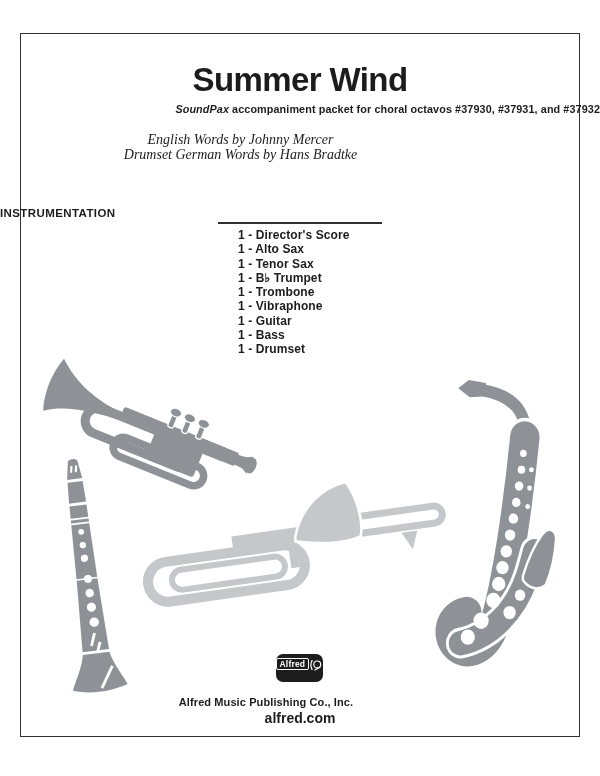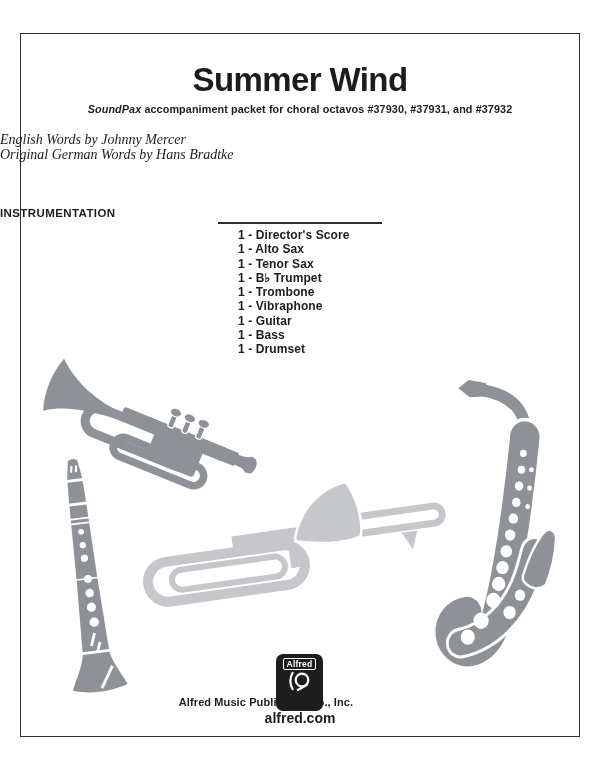--- a/index.html
+++ b/index.html
@@ -11,45 +11,45 @@
   .frame {
     position:absolute; left:20px; top:33px; width:558px; height:702px;
     border:1.6px solid #2f2f2f;
   }
   .art-layer { position:absolute; left:0; top:0; width:600px; height:776px; }
   .title {
     position:absolute; top:62px; left:0; width:600px; text-align:center;
     font-size:33px; font-weight:bold; letter-spacing:-0.6px; line-height:36px;
   }
   .subtitle {
-    position:absolute; top:103px; left:0; width:600px; text-align:center;
+    position:absolute; top:103px; left:0; width:600px; text-align:right;
     font-size:10.8px; font-weight:600; letter-spacing:0.1px;
   }
   .subtitle .brand { font-style:italic; font-weight:bold; }
   .credits {
-    position:absolute; top:133px; left:0; width:481px; 
+    position:absolute; top:133px; left:0; width:481px; text-align:center;
     font-family:"Liberation Serif", serif; font-style:italic;
     font-size:14px; line-height:14.8px;
   }
   .instr-heading {
     position:absolute; top:207px; left:0; width:600px; text-align:left;
     font-size:11.5px; font-weight:bold; letter-spacing:0.4px;
   }
   .instr-rule {
     position:absolute; top:222px; left:218px; width:164px; height:1.7px;
     background:#2f2f2f;
   }
   .instr-list {
     position:absolute; top:228px; left:238px;
     font-size:12px; font-weight:600; line-height:14.3px; letter-spacing:0.1px;
   }
   .logo {
-    position:absolute; top:654px; left:276px; width:47px; height:57px;
+    position:absolute; top:654px; left:276px; width:47px; height:28px;
     background:#1d1d1d; border-radius:7px;
-    display:flex; flex-direction:column; align-items:center;
+    display:flex; align-items:flex-start;
     box-sizing:border-box;
   }
   .logo-name {
     margin-top:3.5px; border:1.4px solid #fff; border-radius:2px;
     color:#fff; font-size:8.5px; font-weight:bold; line-height:10px;
     padding:0 2.5px; letter-spacing:0.2px;
   }
   .logo-symbol { margin-top:1px; }
   .publisher {
     position:absolute; top:696px; left:0; width:532px; text-align:center;
@@ -145,21 +145,21 @@
     <circle cx="107" cy="124" r="2.5" fill="#ffffff"></circle>
   </g>
 </svg>
 
 <div class="title">Summer Wind</div>
 
 <div class="subtitle"><span class="brand">SoundPax</span><span> accompaniment packet for choral octavos #37930, #37931, and #37932</span></div>
 
 <div class="credits">
   <div>English Words by Johnny Mercer</div>
-  <div>Original German Words by Hans Bradtke</div>
+  <div>Drumset German Words by Hans Bradtke</div>
 </div>
 
 <div class="instr-heading">INSTRUMENTATION</div>
 <div class="instr-rule"></div>
 
 <div class="instr-list">
   <div>1 - Director's Score</div>
   <div>1 - Alto Sax</div>
   <div>1 - Tenor Sax</div>
   <div>1 - B♭ Trumpet</div>

